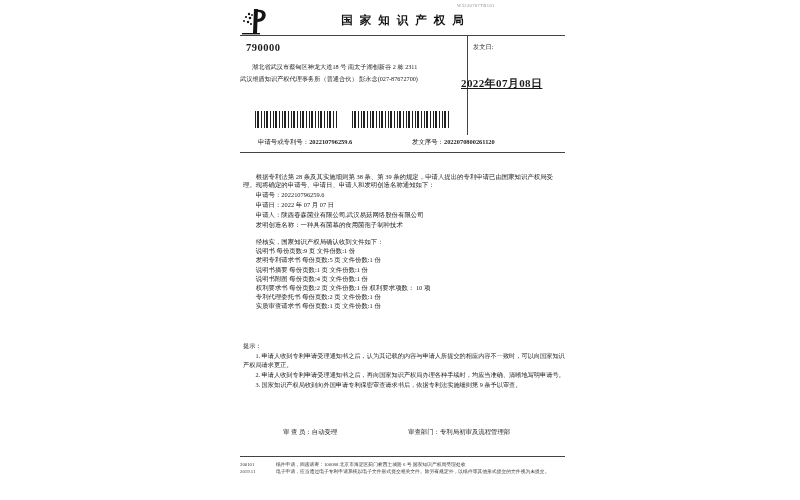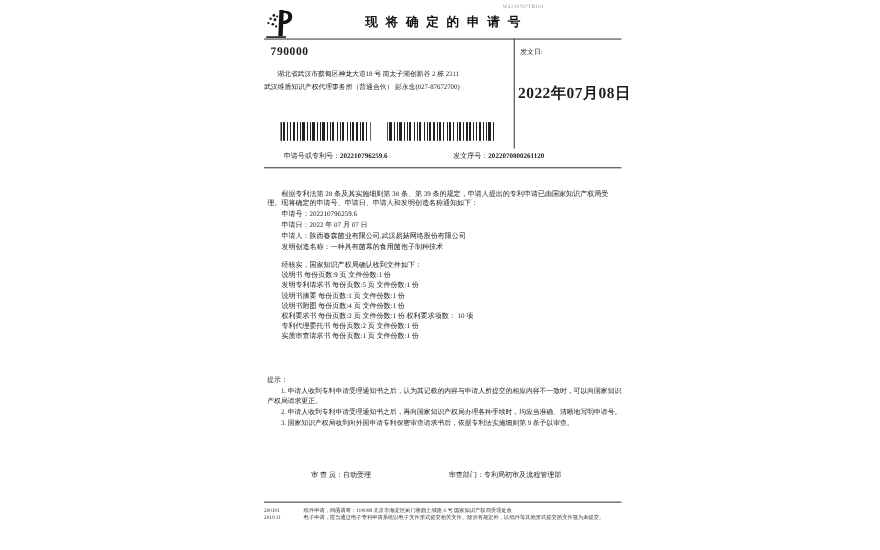--- a/index.html
+++ b/index.html
@@ -24,21 +24,21 @@
   .rule-top { left:240px; top:35px; width:325px; }
   .vline { left:467px; top:35px; width:0; height:100px; border-left:1px solid #444; }
   .rule-mid { left:240px; top:152px; width:325px; }
   .rule-foot { left:240px; top:456px; width:325px; }
 
   .postal { left:246px; top:42px; font-size:10.5px; font-weight:bold; letter-spacing:.5px; }
   .addr1 { left:252px; top:63px; font-size:6.2px; color:#222; }
   .addr2 { left:240px; top:75px; font-size:6.2px; color:#222; }
 
   .dispatch-label { left:473px; top:43px; font-size:6.2px; }
-  .dispatch-date { left:471px; top:76px; font-size:14px; font-weight:bold; letter-spacing:.4px; }
+  .dispatch-date { left:461px; top:76px; font-size:11px; font-weight:bold; letter-spacing:.4px;text-decoration:underline; }
 
   .barcode { top:111px; height:17px;
     background:repeating-linear-gradient(90deg,#222 0,#222 1px,#fff 1px,#fff 2px,#222 2px,#222 4px,#fff 4px,#fff 6px,#222 6px,#222 7px,#fff 7px,#fff 9px);
   }
   .barcode-1 { left:255px; width:82px; }
   .barcode-2 { left:352px; width:98px; }
 
   .num-row { top:138px; font-size:6.4px; }
   .num-left { left:258px; }
   .num-right { left:412px; }
@@ -84,21 +84,21 @@
         <circle cx="10" cy="11" r="1.3"></circle>
         <circle cx="4" cy="14" r="1.0"></circle>
         <circle cx="8" cy="15" r="1.2"></circle>
         <circle cx="12" cy="8" r="0.9"></circle>
         <circle cx="11" cy="17" r="1.0"></circle>
       </g>
       <rect x="2" y="26" width="18" height="1.4" fill="#141414"></rect>
     </svg>
   </div>
 
-  <div class="abs header-title">现将确定的申请号</div>
+  <div class="abs header-title">国家知识产权局</div>
   <div class="abs rule rule-top"></div>
   <div class="abs vline"></div>
 
   <div class="abs postal">790000</div>
   <div class="abs addr1">湖北省武汉市蔡甸区神龙大道18 号  南太子湖创新谷 2 栋 2311</div>
   <div class="abs addr2">武汉维盾知识产权代理事务所（普通合伙）  彭永念(027-87672700)</div>
 
   <div class="abs dispatch-label">发文日:</div>
   <div class="abs dispatch-date">2022年07月08日</div>
 

